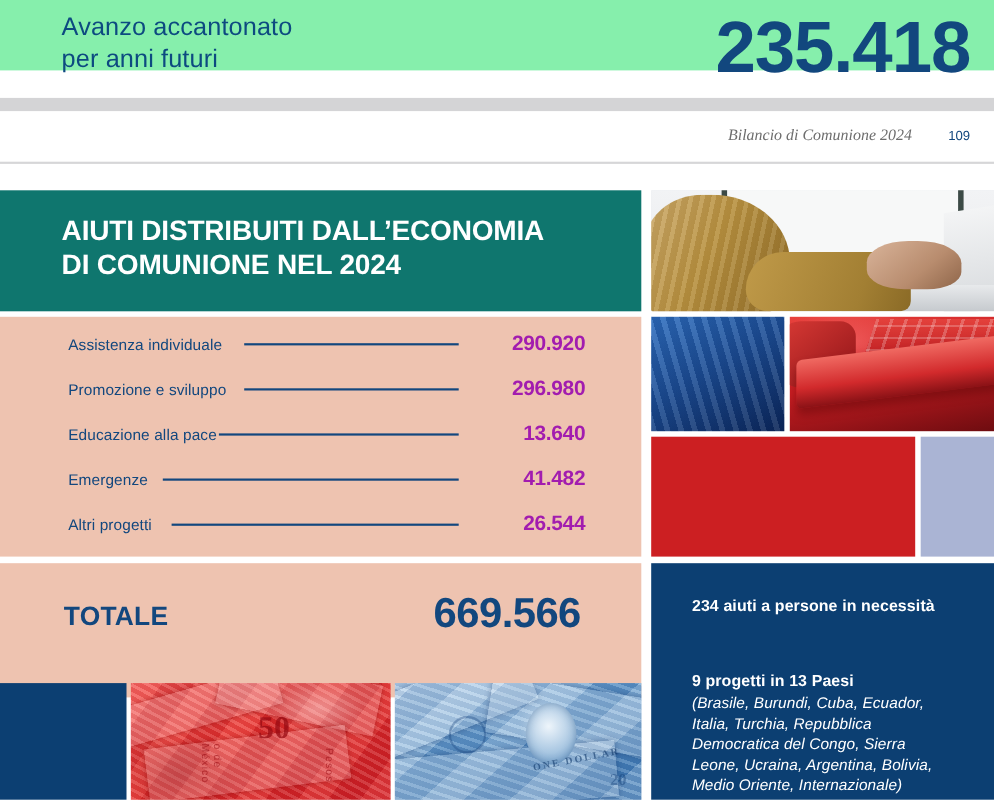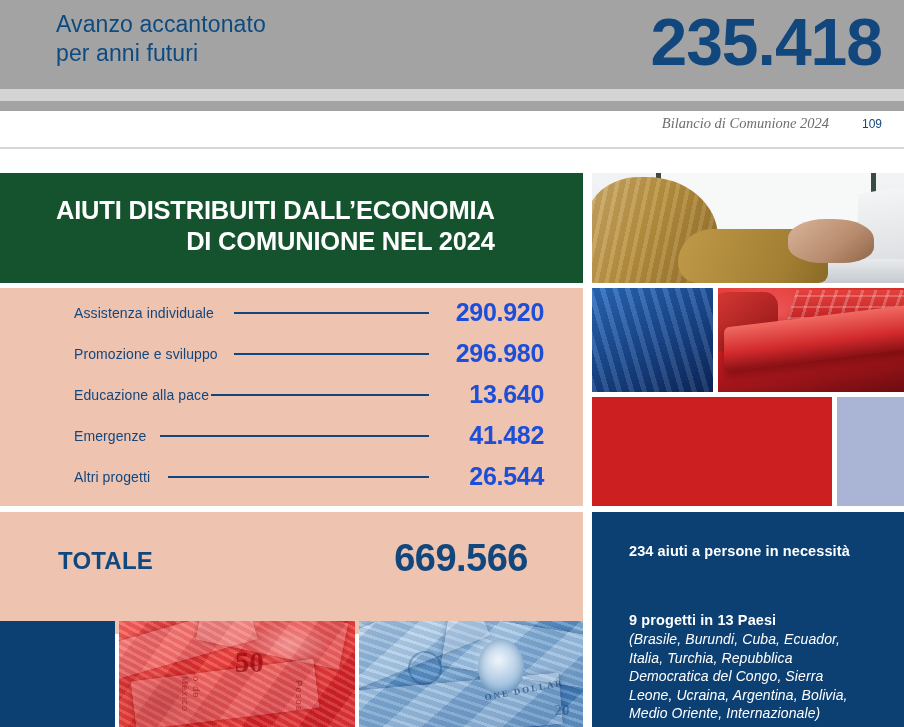--- a/index.html
+++ b/index.html
@@ -12,22 +12,22 @@
     height: 727px;
     font-family: "Liberation Sans", sans-serif;
     overflow: hidden;
     position: relative;
   }
 
   
   .green-banner {
     position: absolute;
     left: 0; top: 0;
-    width: 904px; height: 111px;
-    background: #a3a3a3;
+    width: 904px; height: 64px;
+    background: #86efac;
   }
   .green-label {
     position: absolute;
     left: 56px; top: 10px;
     font-size: 23px;
     line-height: 29px;
     color: #0d4a80;
     letter-spacing: 0.1px;
     white-space: pre-line;
   }
@@ -80,43 +80,42 @@
     position: absolute;
     left: 0; top: 173px;
     width: 904px; height: 554px;
   }
 
   
   .red-header {
     position: absolute;
     left: 0; top: 0;
     width: 583px; height: 110px;
-    background: #14532d;
-    text-align: right;
+    background: #0f766e;
   }
   .red-header-title {
     position: absolute;
     left: 56px; top: 22px;
     font-size: 25.5px;
     font-weight: bold;
     color: #ffffff;
     line-height: 31px;
     letter-spacing: -0.2px;
     white-space: pre-line;
   }
 
   .list-panel {
     position: absolute;
     left: 0; top: 115px;
     width: 583px; height: 218px;
     background: #eec3b0;
   }
   .aid-row {
     position: absolute;
-    left: 16px;
+    left: 4px;
     width: 583px; height: 41px;
     display: flex;
     align-items: center;
     text-decoration: underline;
   }
   .aid-label {
     position: absolute;
     left: 58px;
     font-size: 14px;
     color: #12477e;
@@ -125,23 +124,23 @@
   }
   .aid-leader {
     position: absolute;
     right: 170px;
     height: 2px;
     background: #12477e;
   }
   .aid-value {
     position: absolute;
     right: 55px;
-    font-size: 25px;
-    font-weight: bold;
-    color: #1d4ed8;
+    font-size: 19px;
+    font-weight: bold;
+    color: #a21caf;
     letter-spacing: -0.3px;
   }
 
   .total-panel {
     position: absolute;
     left: 0; top: 339px;
     width: 583px; height: 122px;
     background: #eec3b0;
   }
   .total-label {

